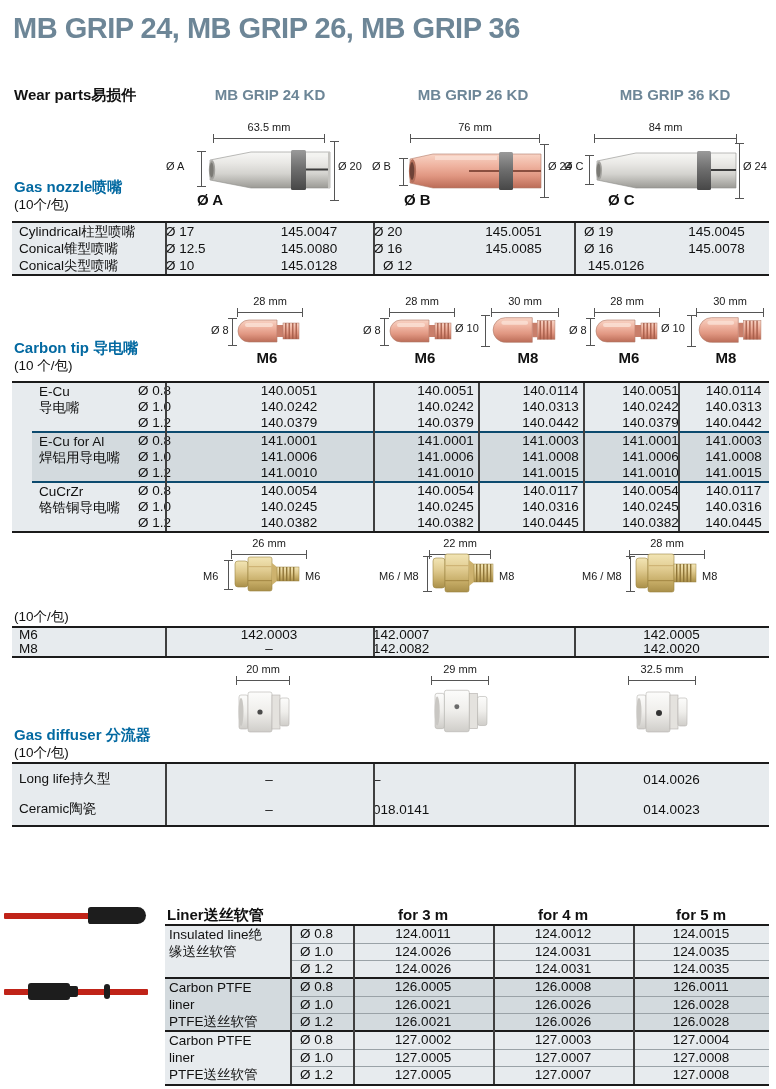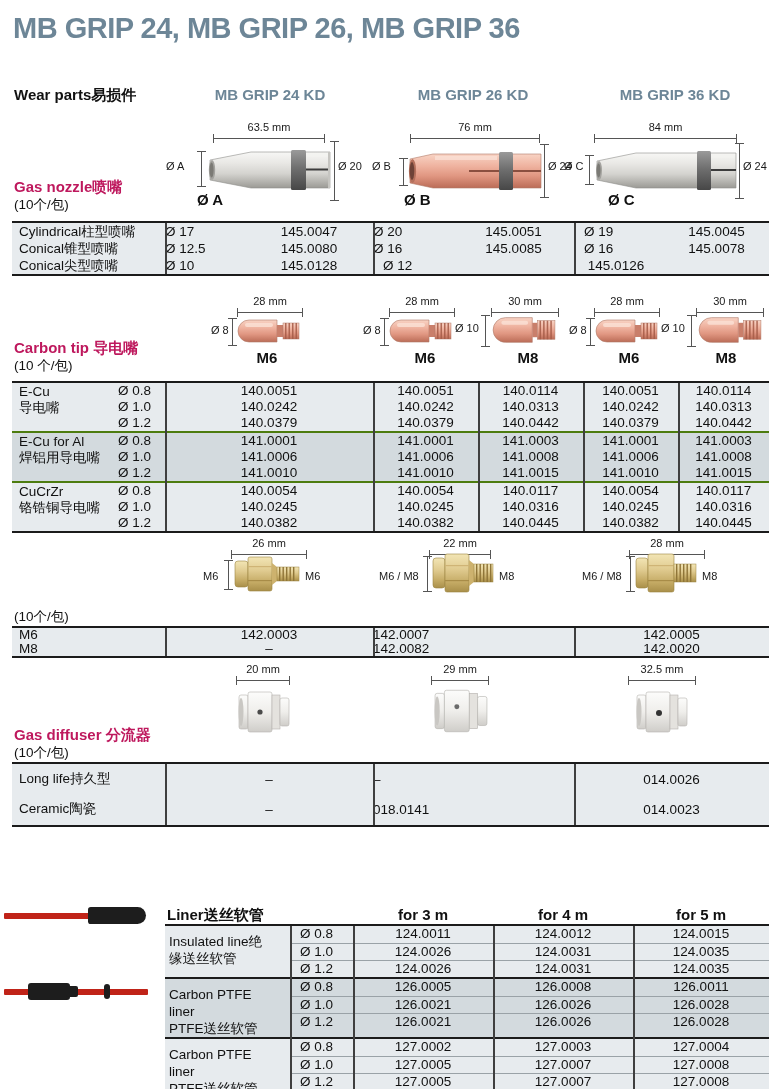--- a/index.html
+++ b/index.html
@@ -3,21 +3,21 @@
 <meta charset="utf-8">
 <style>
   html,body{margin:0;padding:0;background:#fff;}
   #page{position:relative;width:776px;height:1089px;background:#fff;overflow:hidden;
         font-family:"Liberation Sans","DejaVu Sans",sans-serif;color:#111;}
   .abs{position:absolute;}
   
   .title{position:absolute;left:13px;top:12px;font-size:29px;font-weight:bold;color:#6d8697;letter-spacing:-0.5px;white-space:nowrap;}
   .modelhead{position:absolute;top:86px;width:134px;text-align:center;font-size:15px;font-weight:bold;color:#6d8697;white-space:nowrap;}
   .wearlbl{position:absolute;left:14px;top:86px;font-size:15px;font-weight:bold;color:#111;}
-  .sect{position:absolute;left:14px;font-size:15px;font-weight:bold;color:#be185d;white-space:nowrap;}
+  .sect{position:absolute;left:14px;font-size:15px;font-weight:bold;color:#0369a1;white-space:nowrap;}
   .pack{position:absolute;left:14px;font-size:13.5px;color:#111;}
   
   .dim{position:absolute;text-align:center;font-size:11px;line-height:11px;color:#1a1a1a;}
   .dim .dl{position:relative;height:9px;margin-top:1px;}
   .dim .dl::before{content:"";position:absolute;left:0;top:0;bottom:0;width:1px;background:#555;}
   .dim .dl::after{content:"";position:absolute;right:0;top:0;bottom:0;width:1px;background:#555;}
   .dim .dl i{position:absolute;left:0;right:0;top:4px;height:1px;background:#555;}
   .vdm{position:absolute;width:9px;border-top:1px solid #555;border-bottom:1px solid #555;}
   .vdm i{position:absolute;left:4px;top:0;bottom:0;width:1px;background:#555;}
   .sdl{position:absolute;font-size:11px;color:#1a1a1a;white-space:nowrap;}
@@ -26,23 +26,23 @@
   
   .tbl{position:absolute;left:12px;width:757px;background:#e7ebee;border-top:2px solid #1b1b1b;border-bottom:2px solid #1b1b1b;font-size:13.5px;color:#111;}
   .vl{position:absolute;top:0;bottom:0;width:2px;background:#3f3f3f;z-index:3;}
   .trow{display:flex;height:17px;line-height:17px;}
   .lab{width:153px;padding-left:7px;box-sizing:border-box;}
   .dcol{display:flex;}
   .w208{width:208px;}.w201{width:201px;}.wlast{flex:1;padding-left:10px;}
   .dia{width:80px;text-align:left;}
   .prt{flex:1;text-align:center;}
   
-  .tg{display:flex;}
+  .tg{display:flex;margin-left:20px;}
   .tg.dark{background:#d3dade;}
-  .tg + .tg{border-top:2px solid #4d7c0f;}
+  .tg + .tg{border-top:2px solid #0c4a6e;}
   .mat{width:100px;padding:1px 0 0 7px;box-sizing:border-box;line-height:16px;}
   .mat span{display:block;}
   .gbody{flex:1;}
   .crow{display:flex;height:16px;line-height:16px;}
   .dia2{width:53px;padding-left:6px;box-sizing:border-box;}
   .cp1{width:208px;text-align:center;}
   .cp2{width:105px;text-align:center;}
   .cp3{width:105px;text-align:center;}
   .cp4{width:95px;text-align:center;}
   .cp5{flex:1;text-align:center;}
@@ -50,21 +50,21 @@
   .hrow{display:flex;height:14px;line-height:14px;}
   .drow{display:flex;height:30.3px;align-items:center;}
   .pcell1{width:208px;text-align:center;}
   .pcell2{width:201px;text-align:left;}
   .pcell3{flex:1;text-align:center;}
   
   .ltbl{position:absolute;left:165px;top:924px;width:604px;background:#e7ebee;border-top:2px solid #1b1b1b;border-bottom:2px solid #1b1b1b;font-size:13.5px;}
   .lg{display:flex;}
   .lg.dark{background:#d3dade;}
   .lg + .lg{border-top:2px solid #1b1b1b;}
-  .llab{width:125px;padding:8px 0 0 4px;box-sizing:border-box;line-height:16.8px;}
+  .llab{width:125px;padding:1px 0 0 4px;box-sizing:border-box;line-height:16.8px;}
   .llab span{display:block;white-space:nowrap;}
   .lbody{flex:1;}
   .lrow{display:flex;height:17px;line-height:16px;box-sizing:border-box;}
   .lrow + .lrow{border-top:1px solid #9aa2a7;}
   .ldia{width:63px;padding-left:10px;box-sizing:border-box;}
   .lp{width:140px;text-align:center;}
   .lplast{flex:1;text-align:center;}
   .lhead{position:absolute;top:906px;font-size:15px;font-weight:bold;color:#111;}
   .lhc{text-align:center;}
   

